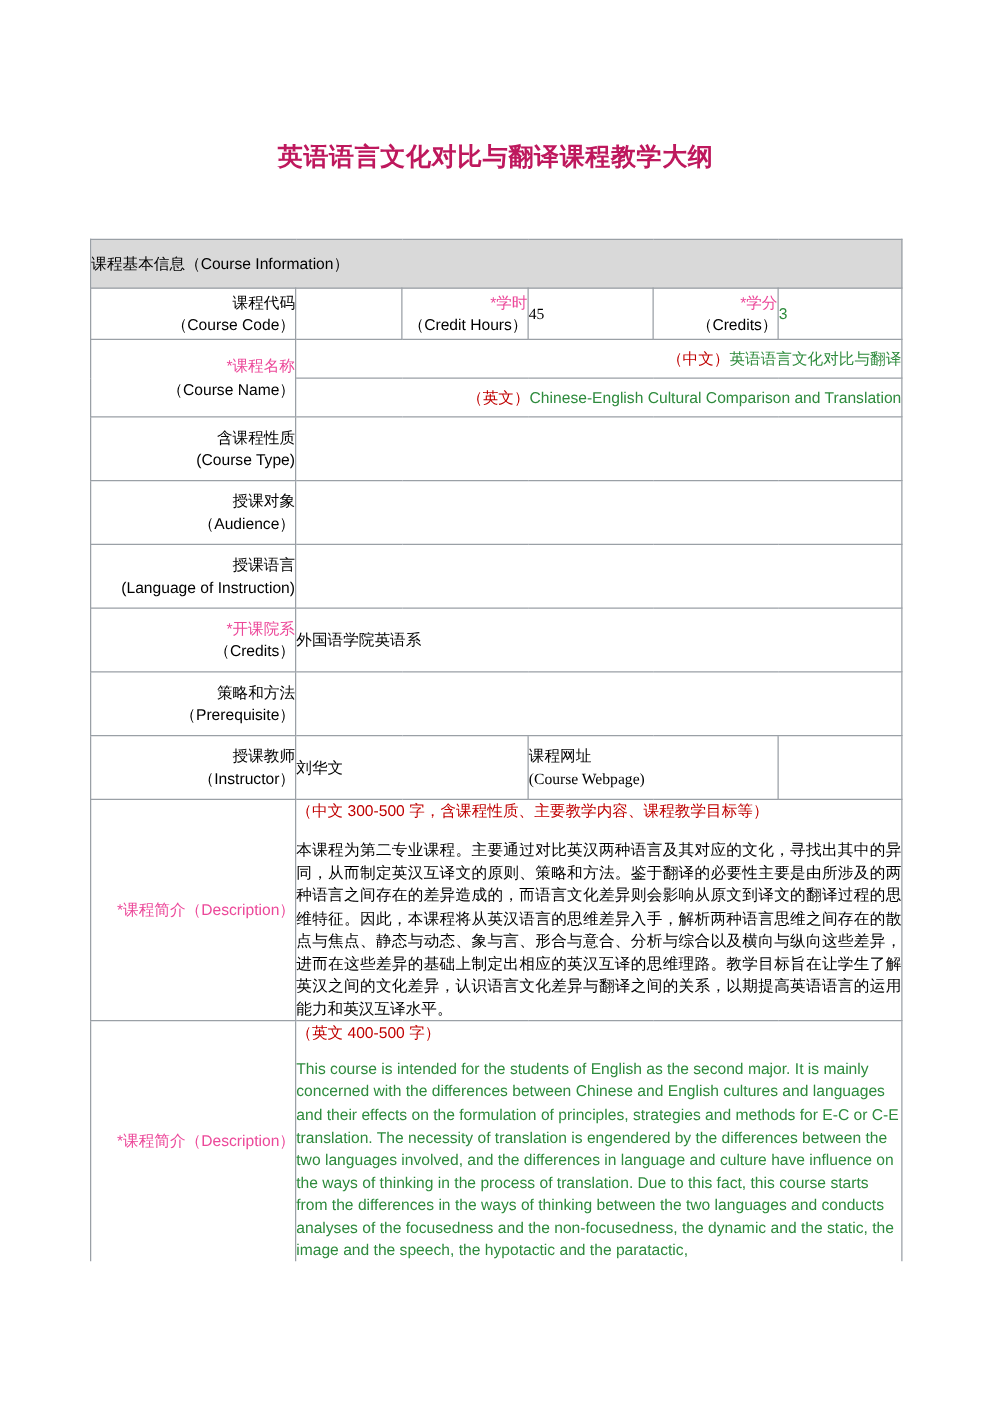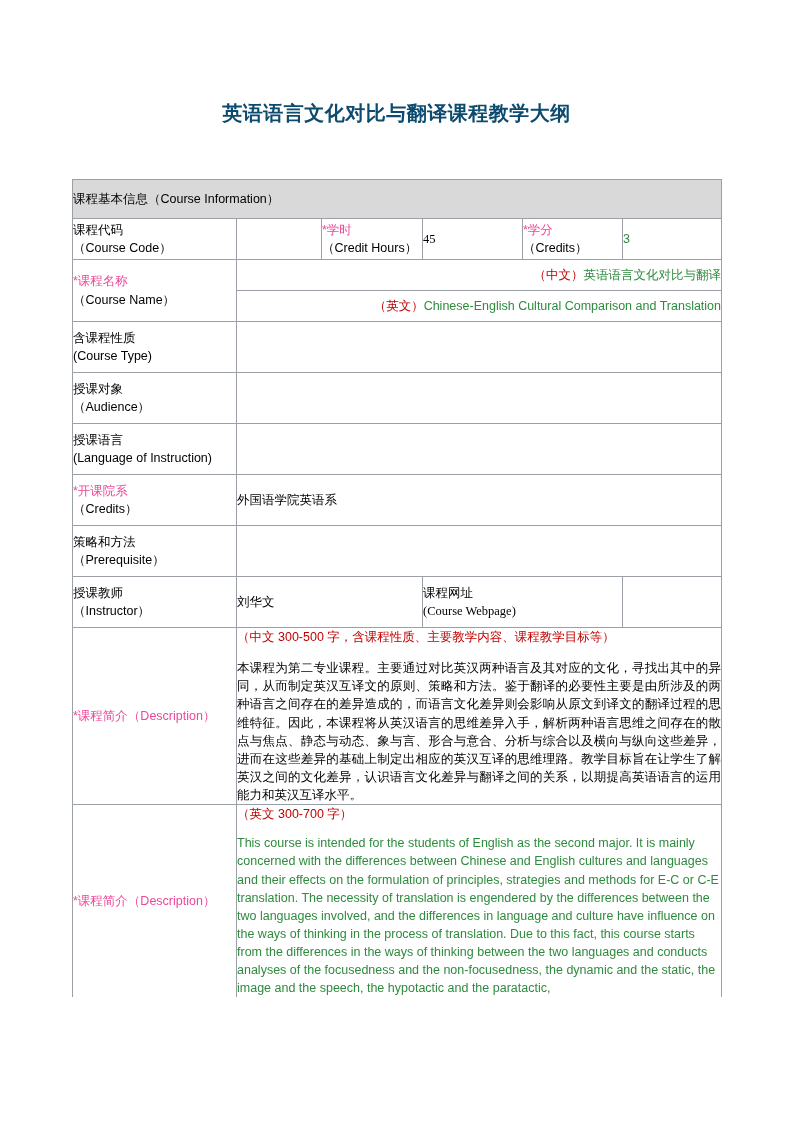--- a/index.html
+++ b/index.html
@@ -15,27 +15,27 @@
     -webkit-font-smoothing: antialiased;
   }
   .page {
     position: relative;
     width: 793px;
     height: 1122px;
     box-sizing: border-box;
     padding: 0 72px;
   }
   .doc-title {
-    margin: 4px;
+    margin: 16px;
     padding-top: 96px;
     text-align: center;
     font-size: 20px;
     font-weight: bold;
     letter-spacing: 0.5px;
-    color: #0c4a6e;
+    color: #be185d;
   }
   table.syllabus {
     width: 649px;
     margin-top: 52px;
     border-collapse: collapse;
     table-layout: fixed;
   }
   table.syllabus td {
     border: 1px solid #9aa0a6;
     padding: 0;
@@ -45,21 +45,21 @@
     margin-top: 18px;
   }
   .hdr-row td {
     background: #d9d9d9;
     height: 38px;
     padding-left: 10px;
     font-size: 12.5px;
     color: #000;
   }
   .lbl {
-    text-align: left;
+    text-align: right;
     padding: 7px 4px;
     line-height: 1.5;
   }
   .ctr {
     text-align: left;
     padding: 7px 4px;
     font-family: Liberation Serif, serif;
   }
   .star {
     color: #ec4899;
@@ -221,20 +221,20 @@
           <span class="hint">（中文 300-500 字，含课程性质、主要教学内容、课程教学目标等）</span>
           <span>本课程为第二专业课程。主要通过对比英汉两种语言及其对应的文化，寻找出其中的异同，从而制定英汉互译文的原则、策略和方法。鉴于翻译的必要性主要是由所涉及的两种语言之间存在的差异造成的，而语言文化差异则会影响从原文到译文的翻译过程的思维特征。因此，本课程将从英汉语言的思维差异入手，解析两种语言思维之间存在的散点与焦点、静态与动态、象与言、形合与意合、分析与综合以及横向与纵向这些差异，进而在这些差异的基础上制定出相应的英汉互译的思维理路。教学目标旨在让学生了解英汉之间的文化差异，认识语言文化差异与翻译之间的关系，以期提高英语语言的运用能力和英汉互译水平。</span>
         </td>
       </tr>
 
       <tr>
         <td class="lbl cut-bottom">
           <div><span class="star">*课程简介（Description）</span></div>
         </td>
         <td class="desc-en cut-bottom" colspan="5">
-          <span class="hint">（英文 300-700 字）</span>
+          <span class="hint">（英文 400-500 字）</span>
           <span>This course is intended for the students of English as the second major. It is mainly concerned with the differences between Chinese and English cultures and languages and their effects on the formulation of principles, strategies and methods for E-C or C-E translation. The necessity of translation is engendered by the differences between the two languages involved, and the differences in language and culture have influence on the ways of thinking in the process of translation. Due to this fact, this course starts from the differences in the ways of thinking between the two languages and conducts analyses of the focusedness and the non-focusedness, the dynamic and the static, the image and the speech, the hypotactic and the paratactic,</span>
         </td>
       </tr>
 
     </tbody>
   </table>
 </div>
 
 </body></html>

